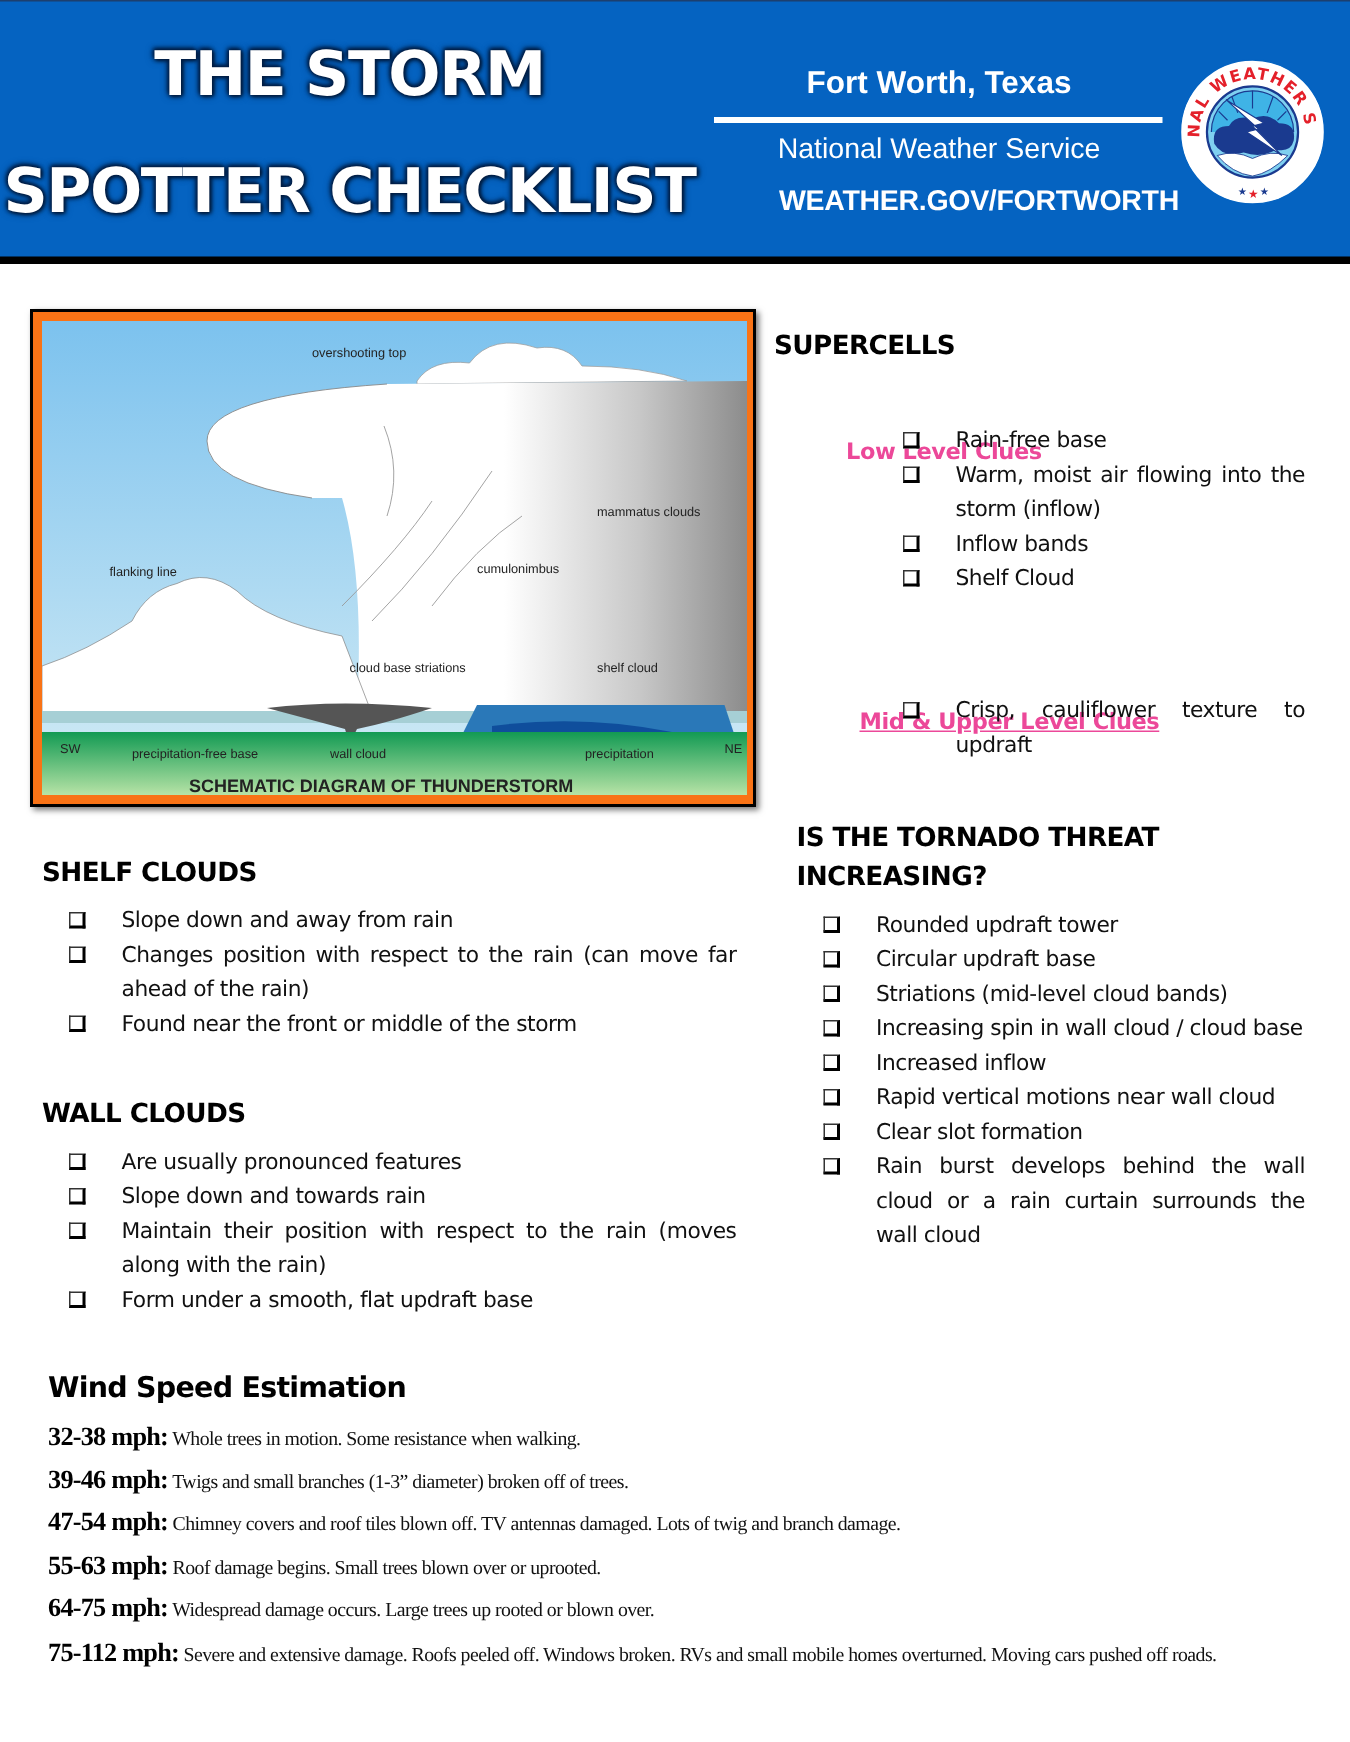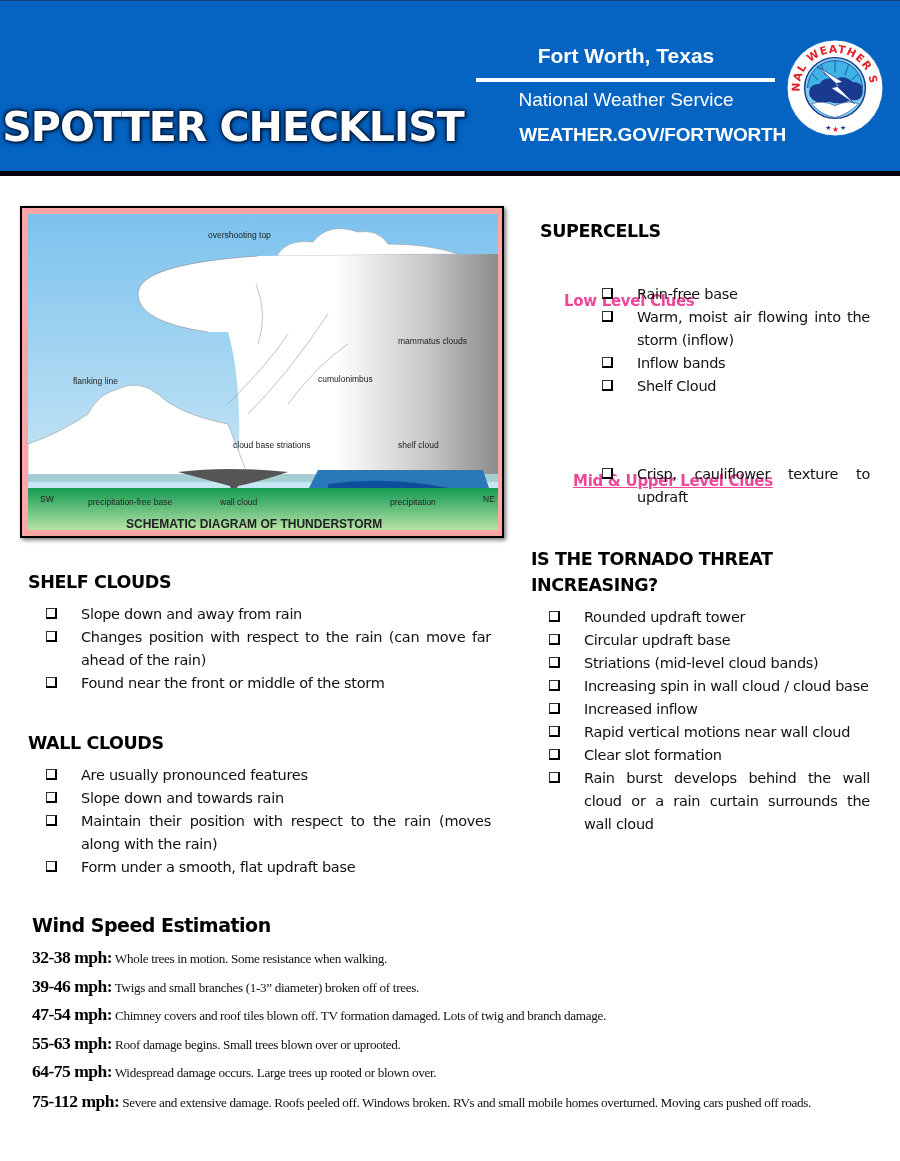--- a/index.html
+++ b/index.html
@@ -12,21 +12,21 @@
     text-shadow: 0 0 3px #001a40, 0 0 6px #002a5c, 1px 1px 3px #000, -1px -1px 3px #00204a; }
   .title-line.l1 { top: 24px; }
   .title-line.l2 { top: 102px; }
   .org-city { position: absolute; left: 476px; width: 300px; top: 43px; text-align: center; color: #fff; font-weight: bold; font-size: 21px; }
   .org-rule { position: absolute; left: 476px; top: 77px; width: 299px; height: 4px; background: #fff; }
   .org-name { position: absolute; left: 476px; width: 300px; top: 88px; text-align: center; color: #fff; font-size: 19px; }
   .org-url { position: absolute; left: 476px; width: 310px; top: 123px; text-align: right; color: #fff; font-weight: bold; font-size: 19px; letter-spacing: -0.2px; }
   .logo { position: absolute; left: 786px; top: 38px; width: 98px; height: 98px; }
 
   
-  .diagram-frame { position: absolute; left: 20px; top: 206px; width: 484px; height: 332px; background: #fca5a5; border: 2px solid #000; box-shadow: 2px 2px 4px #777; padding: 6px; }
+  .diagram-frame { position: absolute; left: 20px; top: 206px; width: 484px; height: 332px; background: #f97316; border: 2px solid #000; box-shadow: 2px 2px 4px #777; padding: 6px; }
   .diagram-frame svg { display: block; width: 470px; height: 316px; }
   .diag-label { font-family: "Liberation Sans", sans-serif; font-size: 8.5px; fill: #222; }
   .diag-caption { font-family: "Liberation Sans", sans-serif; font-size: 12px; font-weight: bold; fill: #222; }
 
   
   .h-sec { position: absolute; font-family: "DejaVu Sans", sans-serif; font-weight: bold; font-size: 17.5px; color: #000; letter-spacing: -0.4px; }
   .h-sub { position: absolute; font-family: "DejaVu Sans", sans-serif; font-weight: bold; font-size: 15px; color: #ec4899; letter-spacing: -0.3px; margin-top: 38px; }
   .checklist { position: absolute; list-style: none; font-family: "DejaVu Sans", sans-serif; font-size: 14.5px; line-height: 23px; letter-spacing: -0.3px; color: #111; }
   .checklist li { position: relative; padding-left: 35px; text-align: justify; }
   .checklist li .box { position: absolute; left: 0; top: 5px; width: 11px; height: 11px; border: 1px solid #333; border-right: 2.5px solid #000; border-bottom: 2.5px solid #000; background: #fff; }
@@ -35,20 +35,21 @@
   .wind-title { position: absolute; left: 32px; top: 914px; font-family: "DejaVu Sans", sans-serif; font-weight: bold; font-size: 19px; letter-spacing: -0.5px; }
   .wind-list { position: absolute; left: 32px; top: 944px; width: 856px; }
   .wind-row { font-family: Liberation Serif, serif; font-size: 13.2px; line-height: 26.5px; letter-spacing: -0.35px; color: #111; text-align: justify; }
   .wind-row .spd { font-weight: bold; font-size: 17.5px; letter-spacing: -0.5px; color: #000; }
   .wind-row.wrap { line-height: 22px; padding-top: 3px; }
 </style>
 </head>
 <body>
 
 <div class="header">
+  <div class="title-line l1">THE STORM</div>
   <div class="title-line l2">SPOTTER CHECKLIST</div>
   <div class="org-city">Fort Worth, Texas</div>
   <div class="org-rule"></div>
   <div class="org-name">National Weather Service</div>
   <div class="org-url">WEATHER.GOV/FORTWORTH</div>
   <svg class="logo" viewBox="0 0 100 100">
     <defs>
       <path id="arcTop" d="M 14 50 A 36 36 0 0 1 86 50"></path>
       <path id="arcBot" d="M 10 46 A 40 40 0 0 0 90 46"></path>
     </defs>
@@ -111,21 +112,21 @@
     <text class="diag-label" x="370" y="234">shelf cloud</text>
     <text class="diag-label" x="12" y="288">SW</text>
     <text class="diag-label" x="60" y="291">precipitation-free base</text>
     <text class="diag-label" x="192" y="291">wall cloud</text>
     <text class="diag-label" x="362" y="291">precipitation</text>
     <text class="diag-label" x="455" y="288">NE</text>
     <text class="diag-caption" x="98" y="314">SCHEMATIC DIAGRAM OF THUNDERSTORM</text>
   </svg>
 </div>
 
-<div class="h-sec" style="left:540px; top:221px;">SUPERCELLS</div>
+<div class="h-sec" style="left:516px; top:221px;">SUPERCELLS</div>
 <div class="h-sub" style="left:564px; top:254px;">Low Level Clues</div>
 <ul class="checklist" style="left:602px; top:283px; width:268px;">
   <li><span class="box"></span><span>Rain-free base</span></li>
   <li><span class="box"></span><span>Warm, moist air flowing into the storm (inflow)</span></li>
   <li><span class="box"></span><span>Inflow bands</span></li>
   <li><span class="box"></span><span>Shelf Cloud</span></li>
 </ul>
 <div class="h-sub" style="left:573px; top:434px;text-decoration:underline;">Mid &amp; Upper Level Clues</div>
 <ul class="checklist" style="left:602px; top:463px; width:268px;">
   <li><span class="box"></span><span>Crisp, cauliflower texture to updraft</span></li>
@@ -155,17 +156,17 @@
   <li><span class="box"></span><span>Are usually pronounced features</span></li>
   <li><span class="box"></span><span>Slope down and towards rain</span></li>
   <li><span class="box"></span><span>Maintain their position with respect to the rain (moves along with the rain)</span></li>
   <li><span class="box"></span><span>Form under a smooth, flat updraft base</span></li>
 </ul>
 
 <div class="wind-title">Wind Speed Estimation</div>
 <div class="wind-list">
   <div class="wind-row"><span class="spd">32-38 mph:</span> <span>Whole trees in motion. Some resistance when walking.</span></div>
   <div class="wind-row"><span class="spd">39-46 mph:</span> <span>Twigs and small branches (1-3” diameter) broken off of trees.</span></div>
-  <div class="wind-row"><span class="spd">47-54 mph:</span> <span>Chimney covers and roof tiles blown off. TV formation damaged. Lots of twig and branch damage.</span></div>
+  <div class="wind-row"><span class="spd">47-54 mph:</span> <span>Chimney covers and roof tiles blown off. TV antennas damaged. Lots of twig and branch damage.</span></div>
   <div class="wind-row"><span class="spd">55-63 mph:</span> <span>Roof damage begins. Small trees blown over or uprooted.</span></div>
   <div class="wind-row"><span class="spd">64-75 mph:</span> <span>Widespread damage occurs. Large trees up rooted or blown over.</span></div>
   <div class="wind-row wrap"><span class="spd">75-112 mph:</span> <span>Severe and extensive damage. Roofs peeled off. Windows broken. RVs and small mobile homes overturned. Moving cars pushed off roads.</span></div>
 </div>
 
 </body></html>

